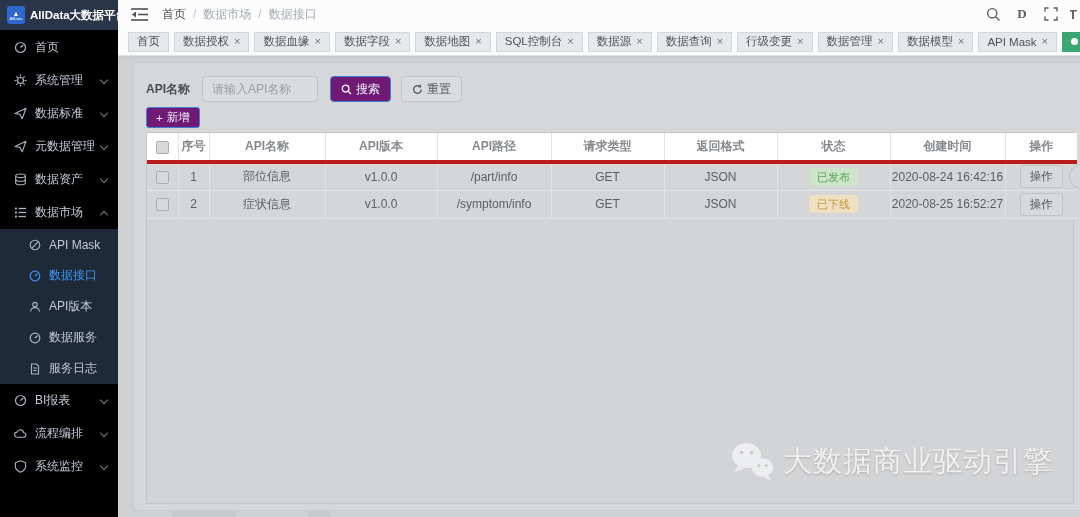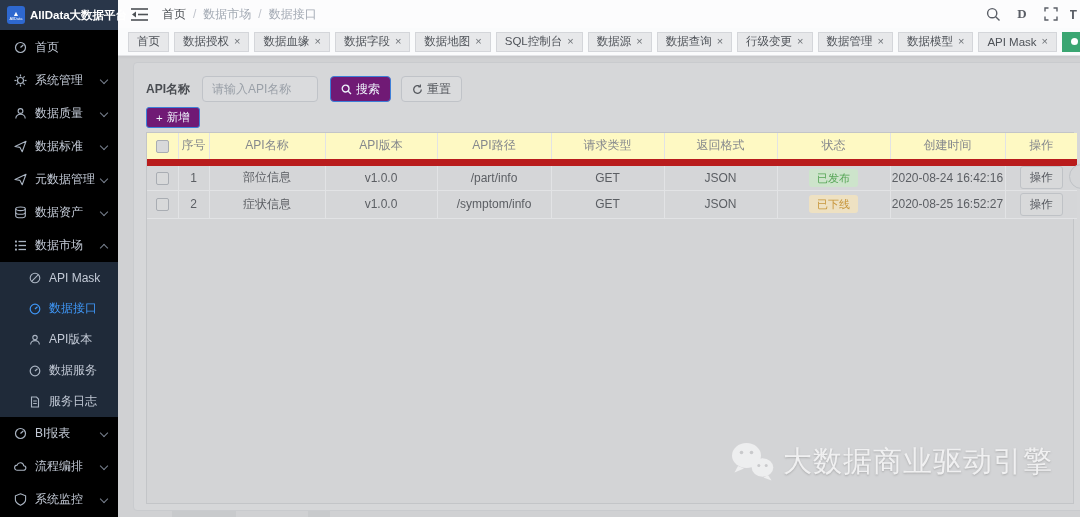--- a/index.html
+++ b/index.html
@@ -48,21 +48,21 @@
   .f-input::placeholder { color:#9aa0a8; }
   .btn { height:26px; border-radius:4px; font-size:12px; display:inline-flex; align-items:center; justify-content:center; gap:4px; cursor:pointer; border:1px solid transparent; padding:0 10px; }
   .btn-primary { background:#701a75; border-color:#3d7fd8; color:#eef3fb; }
   .btn-plain { background:#dadbdd; border-color:#c0c3c8; color:#55585e; }
   .btn-search { margin-left:12px; }
   .btn-reset { margin-left:10px;justify-content:flex-end; }
   .btn-add { position:absolute; left:12px; top:44px; height:21px; font-size:11.5px; padding:0 9px; border-radius:3px; }
 
   .tbl { position:absolute; left:12px; right:13px; top:69px; bottom:6px; border:1px solid #c3c5c8; background:#d3d4d6; }
   table { border-collapse:collapse; table-layout:fixed; width:930px; font-size:12px; }
-  th { height:29px; background:#fef9c3; color:#85888d; font-weight:normal; border-right:1px solid #e2e3e5; border-bottom:7px solid #b91c1c; text-align:center; }
+  th { height:29px; background:#ffffff; color:#85888d; font-weight:bold; border-right:1px solid #e2e3e5; border-bottom:4px solid #b91c1c; text-align:center; }
   td { height:28px; background:#d5d6d8; color:#5b5e63; border-right:1px solid #e2e3e5; border-bottom:1px solid #e2e3e5; text-align:center; }
   th:last-child, td:last-child { border-right:none; }
   .cb { width:13px; height:13px; border:1px solid #a9adb3; border-radius:2px; background:#d8d9da; display:inline-block; vertical-align:middle; cursor:pointer; }
   .badge { display:inline-block; height:18px; line-height:18px; padding:0 8px; border-radius:3px; font-size:11px; }
   .badge-success { background:#cde4cb; color:#56a556; }
   .badge-warning { background:#eee1c2; color:#c7963c; }
   .op-btn { height:23px; padding:0 9px; background:#d8d9da; border:1px solid #bfc2c6; border-radius:3px; font-size:11.5px; color:#55585e; cursor:pointer; }
 
   .float-circle { position:absolute; top:101px; right:-7px; width:25px; height:25px; border-radius:50%; border:1px solid #bfc2c6; background:#d5d6d8; z-index:5; }
 
@@ -112,30 +112,20 @@
               <line x1="9.3" y1="9.3" x2="10.7" y2="10.7"></line>
               <line x1="2.3" y1="10.7" x2="3.7" y2="9.3"></line>
               <line x1="9.3" y1="3.7" x2="10.7" y2="2.3"></line>
             </g>
           </svg>
         </span>
       <span>系统管理</span>
       <span class="chev"></span>
     </div>
 
-    <div class="m-item">
-      <span class="ic">
-          <svg width="13" height="13" viewBox="0 0 13 13">
-            <circle cx="6.5" cy="4" r="2.4" fill="none" stroke="currentColor" stroke-width="1.1"></circle>
-            <path d="M1.8,11.5 a4.7,4.3 0 0 1 9.4,0" fill="none" stroke="currentColor" stroke-width="1.1"></path>
-          </svg>
-        </span>
-      <span>数据质量</span>
-      <span class="chev"></span>
-    </div>
 
     <div class="m-item">
       <span class="ic">
           <svg width="13" height="13" viewBox="0 0 13 13">
             <path d="M1,6.5 L12,1.2 L8.2,11.8 L6,7.4 Z" fill="none" stroke="currentColor" stroke-width="1.1" stroke-linejoin="round"></path>
           </svg>
         </span>
       <span>数据标准</span>
       <span class="chev"></span>
     </div>

